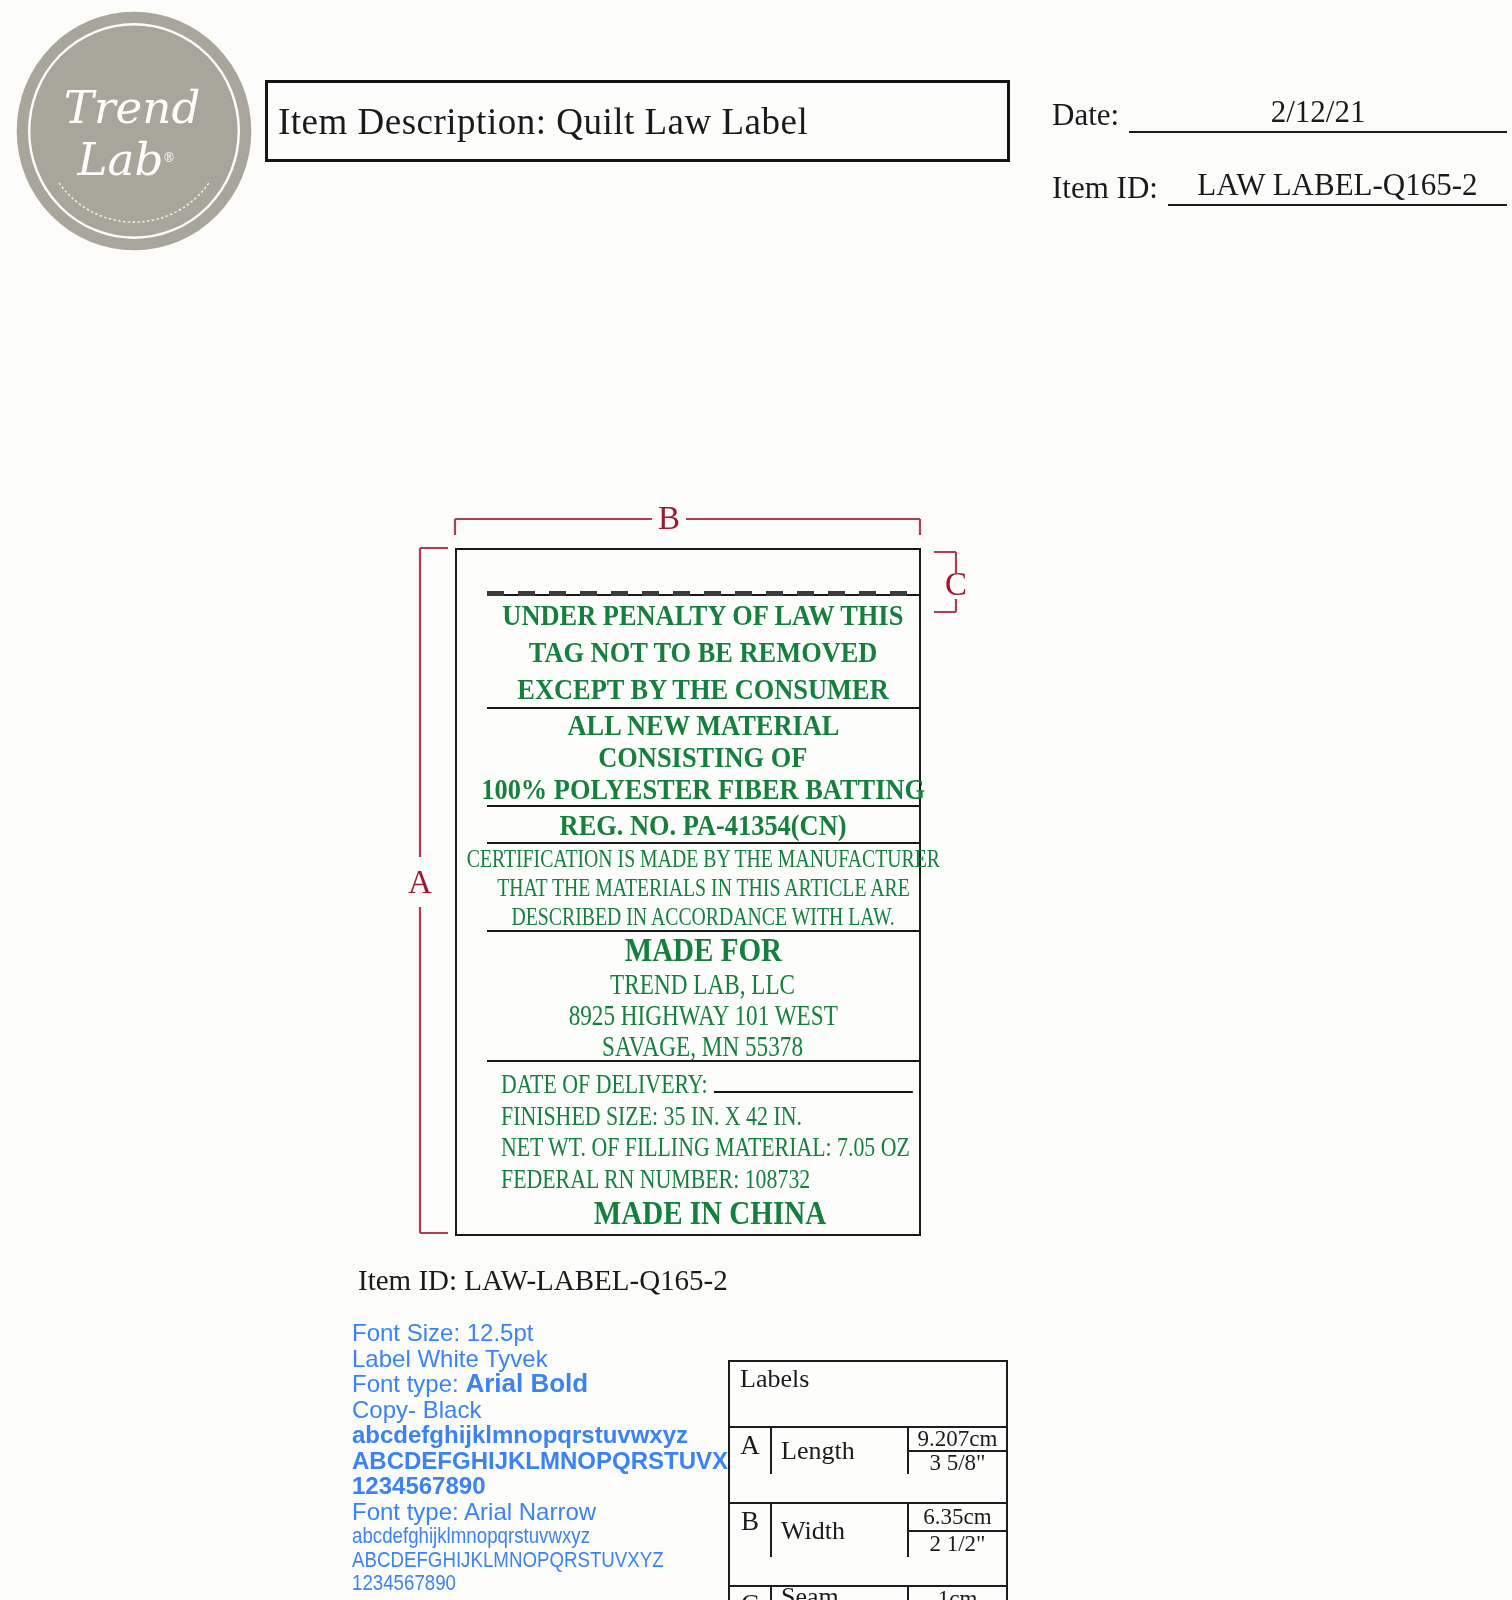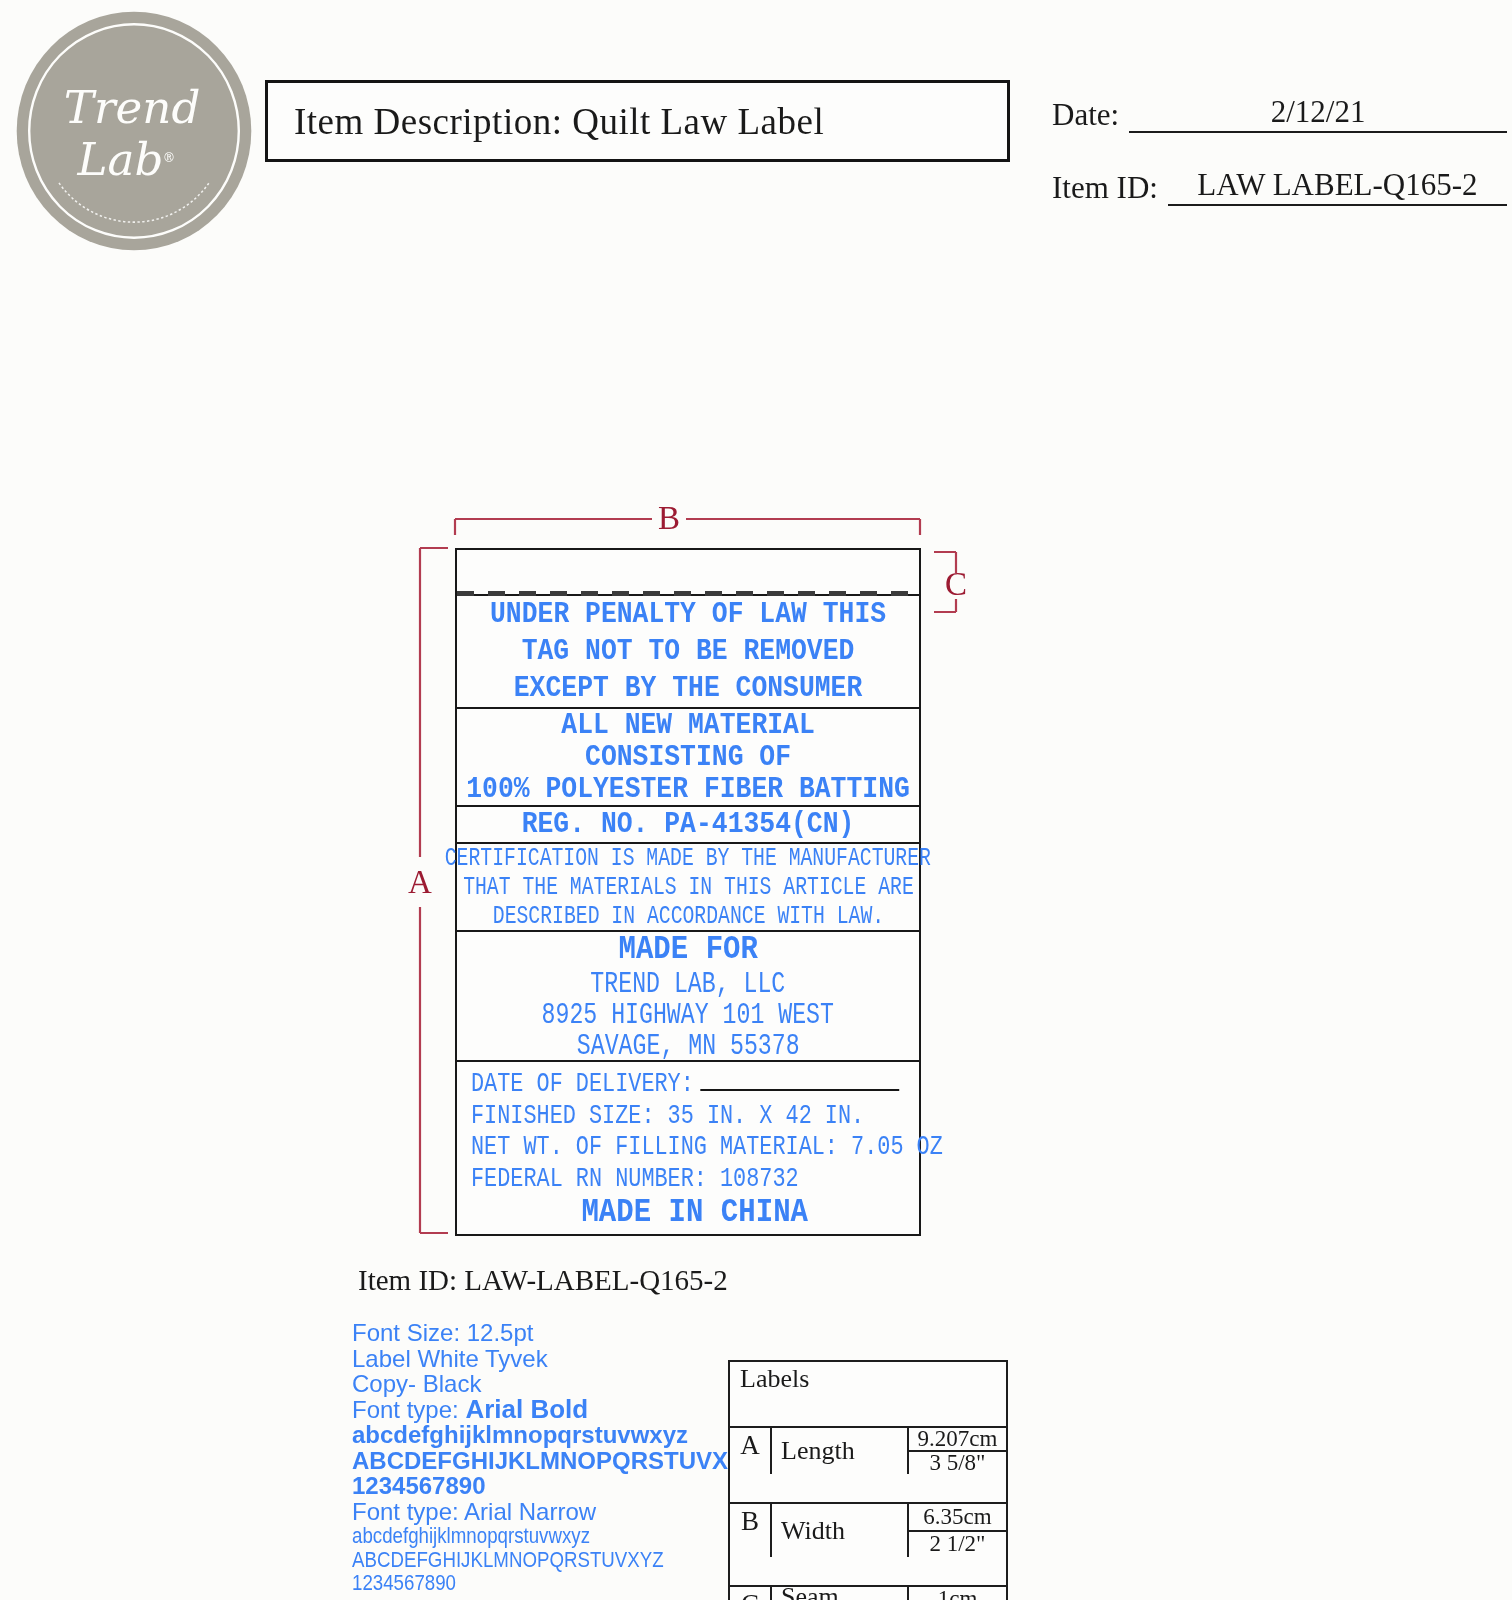--- a/index.html
+++ b/index.html
@@ -16,21 +16,21 @@
   .logo .ring { fill:none; stroke:#fdfdfb; stroke-width:2.5; }
   .logo .arc  { fill:none; stroke:#fdfdfb; stroke-width:1.6; stroke-dasharray:2.5 2.5; opacity:.85; }
   .logo text  { fill:#fdfdfb; font-family:"DejaVu Serif", serif; font-style:italic; }
   .logo .script { font-size:47px; }
   .logo .reg  { font-size:13px; font-style:normal; }
 
   
   .desc-box {
     position:absolute; left:265px; top:80px; width:745px; height:82px;
     border:3.5px solid #141414; background:#fdfdfc;
-    display:flex; align-items:center; padding-left:26px;
+    display:flex; align-items:center; padding-left:10px;
     font-size:37px; letter-spacing:.5px;
   }
   .meta { position:absolute; left:1052px; top:76px; width:455px; }
   .meta-row { display:flex; align-items:flex-end; margin-bottom:16px; }
   .meta-label { font-size:31px; white-space:nowrap; padding-right:10px;margin-top:21px; }
   .meta-value {
     flex:1; border-bottom:2.5px solid #1c1c1c; text-align:center;
     font-size:31px; white-space:nowrap; padding-bottom:1px;
   }
 
@@ -40,21 +40,21 @@
   .dims text {
     fill:var(--marker-red,#9c1b32); font-family:"Liberation Serif", serif;
     font-size:33px; text-anchor:middle;
   }
 
   
   .law-label {
     position:absolute; left:455px; top:548px; width:466px; height:688px;
     border:2.5px solid #181818; background:#fdfdfc;
     display:flex; flex-direction:column;
-    font-family:Liberation Mono, monospace; color:#3b82f6;
+    font-family:Liberation Serif, serif; color:#15803d;padding-left:30px;
   }
   .sec { display:flex; flex-direction:column; align-items:center; justify-content:center; overflow:visible; }
   .sec + .sec { border-top:2px solid #181818; }
   .sec-seam { height:55px; position:relative; border-top:none; }
   .dash-line {
     position:absolute; left:0; right:0; bottom:-2px; height:5px;
     background:repeating-linear-gradient(90deg,#3b3b3b 0 17px,transparent 17px 31px);
   }
   .sec-penalty  { height:115px; }
   .sec-material { height:101px; }
@@ -186,22 +186,22 @@
       <div class="dl">FEDERAL RN NUMBER: 108732</div>
       <div class="made-in">MADE IN CHINA</div>
     </div>
   </div>
 
   <div class="f-itemid">Item ID: LAW-LABEL-Q165-2</div>
 
   <div class="specs">
     <div>Font Size: 12.5pt</div>
     <div>Label White Tyvek</div>
+    <div><span>Font type: </span><span class="bv">Arial Bold</span></div>
     <div>Copy- Black</div>
-    <div><span>Font type: </span><span class="bv">Arial Bold</span></div>
     <div class="b">abcdefghijklmnopqrstuvwxyz</div>
     <div class="b">ABCDEFGHIJKLMNOPQRSTUVXYZ</div>
     <div class="b">1234567890</div>
     <div><span>Font type: </span><span>Arial Narrow</span></div>
     <div class="nrow">abcdefghijklmnopqrstuvwxyz</div>
     <div class="nrow">ABCDEFGHIJKLMNOPQRSTUVXYZ</div>
     <div class="nrow">1234567890</div>
   </div>
 
   <div class="ltable">

